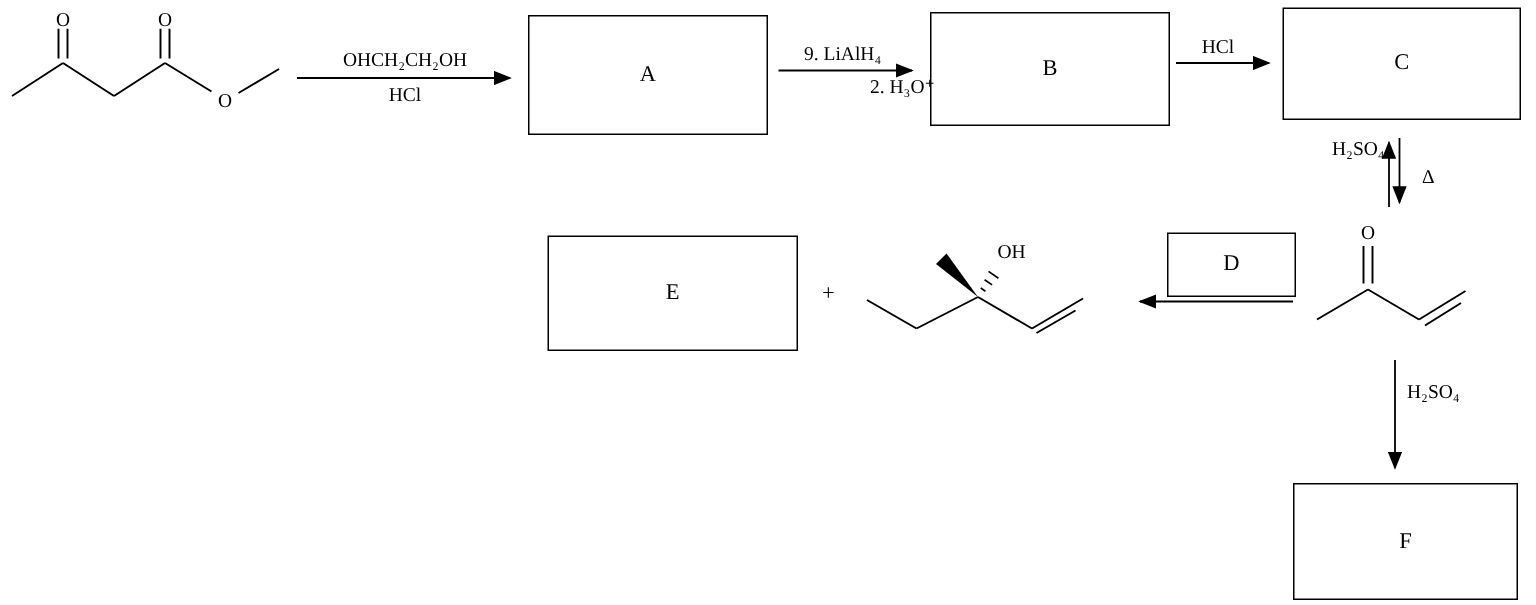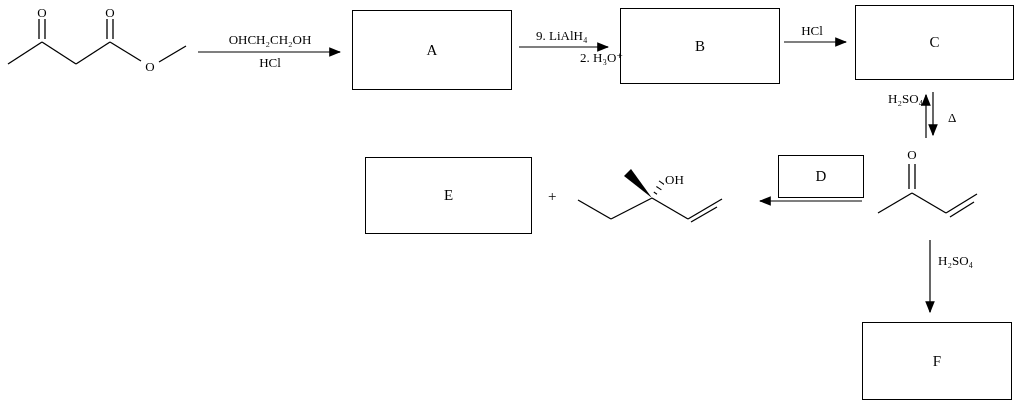--- a/index.html
+++ b/index.html
@@ -125,17 +125,17 @@
 
   <span class="lbl" style="left:888px;top:92px;">H₂SO₄</span>
   <span class="lbl" style="left:948px;top:111px;">Δ</span>
 
   <span class="lbl" style="left:938px;top:254px;">H₂SO₄</span>
 
   <span class="atom centered" style="left:42px;top:6px;">O</span>
   <span class="atom centered" style="left:110px;top:6px;">O</span>
   <span class="atom centered" style="left:150px;top:60px;">O</span>
   <span class="atom centered" style="left:912px;top:148px;">O</span>
-  <span class="atom" style="left:664px;top:161px;margin-top:12px;">OH</span>
+  <span class="atom" style="left:664px;top:161px;">OH</span>
 
   <span class="plus" style="left:548px;top:188px;">+</span>
 
 </div>
 
 </body></html>

